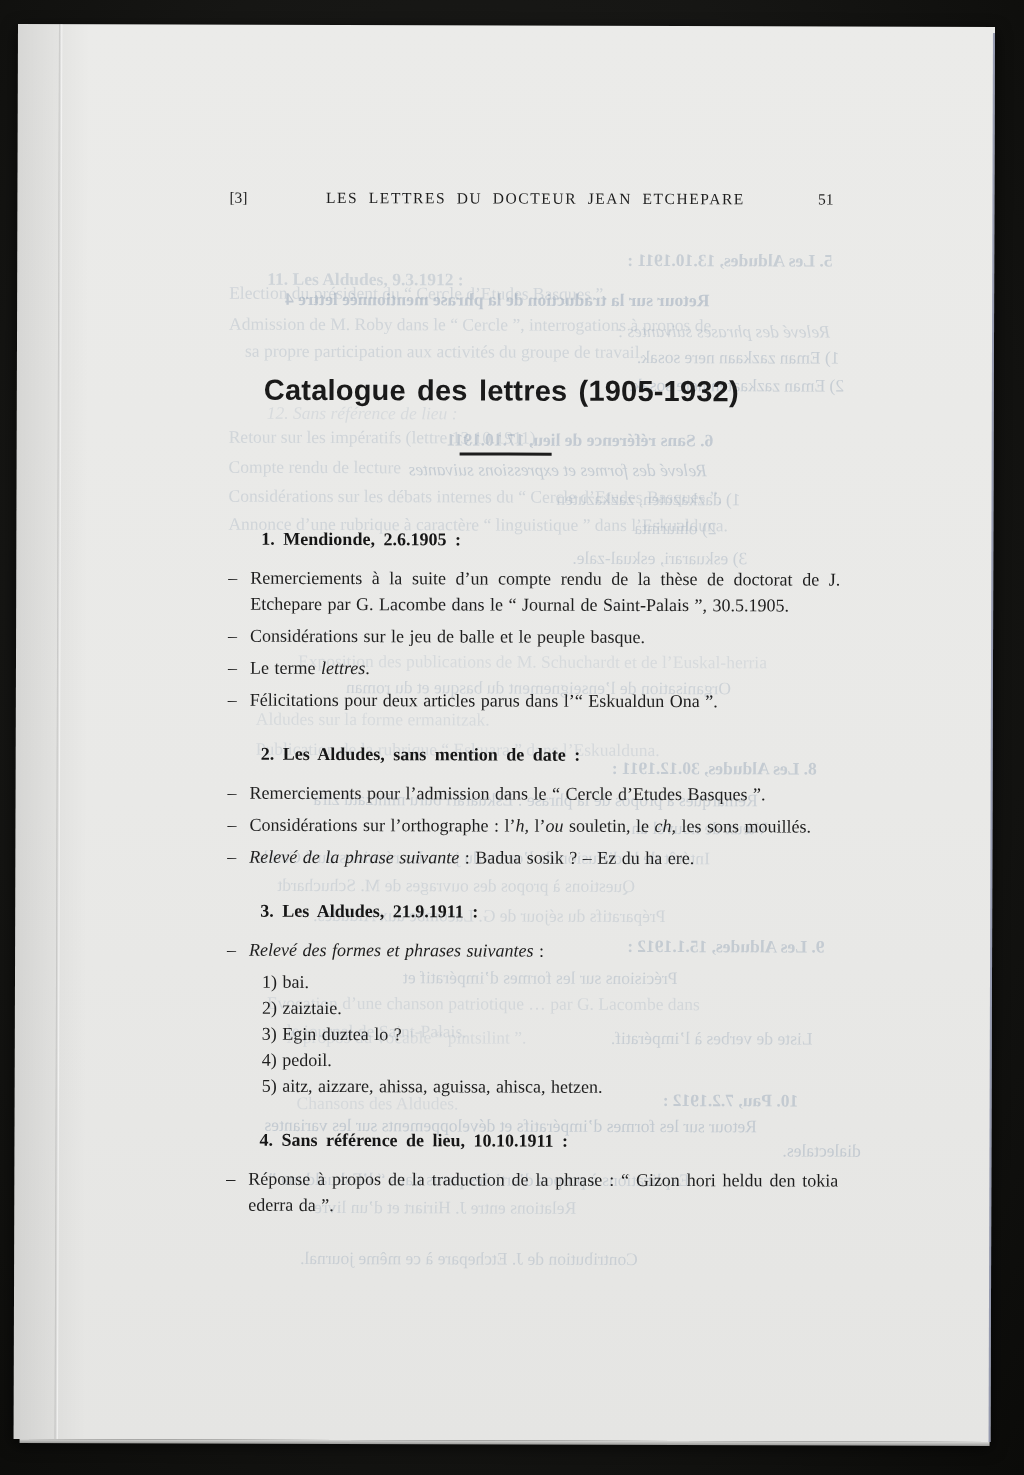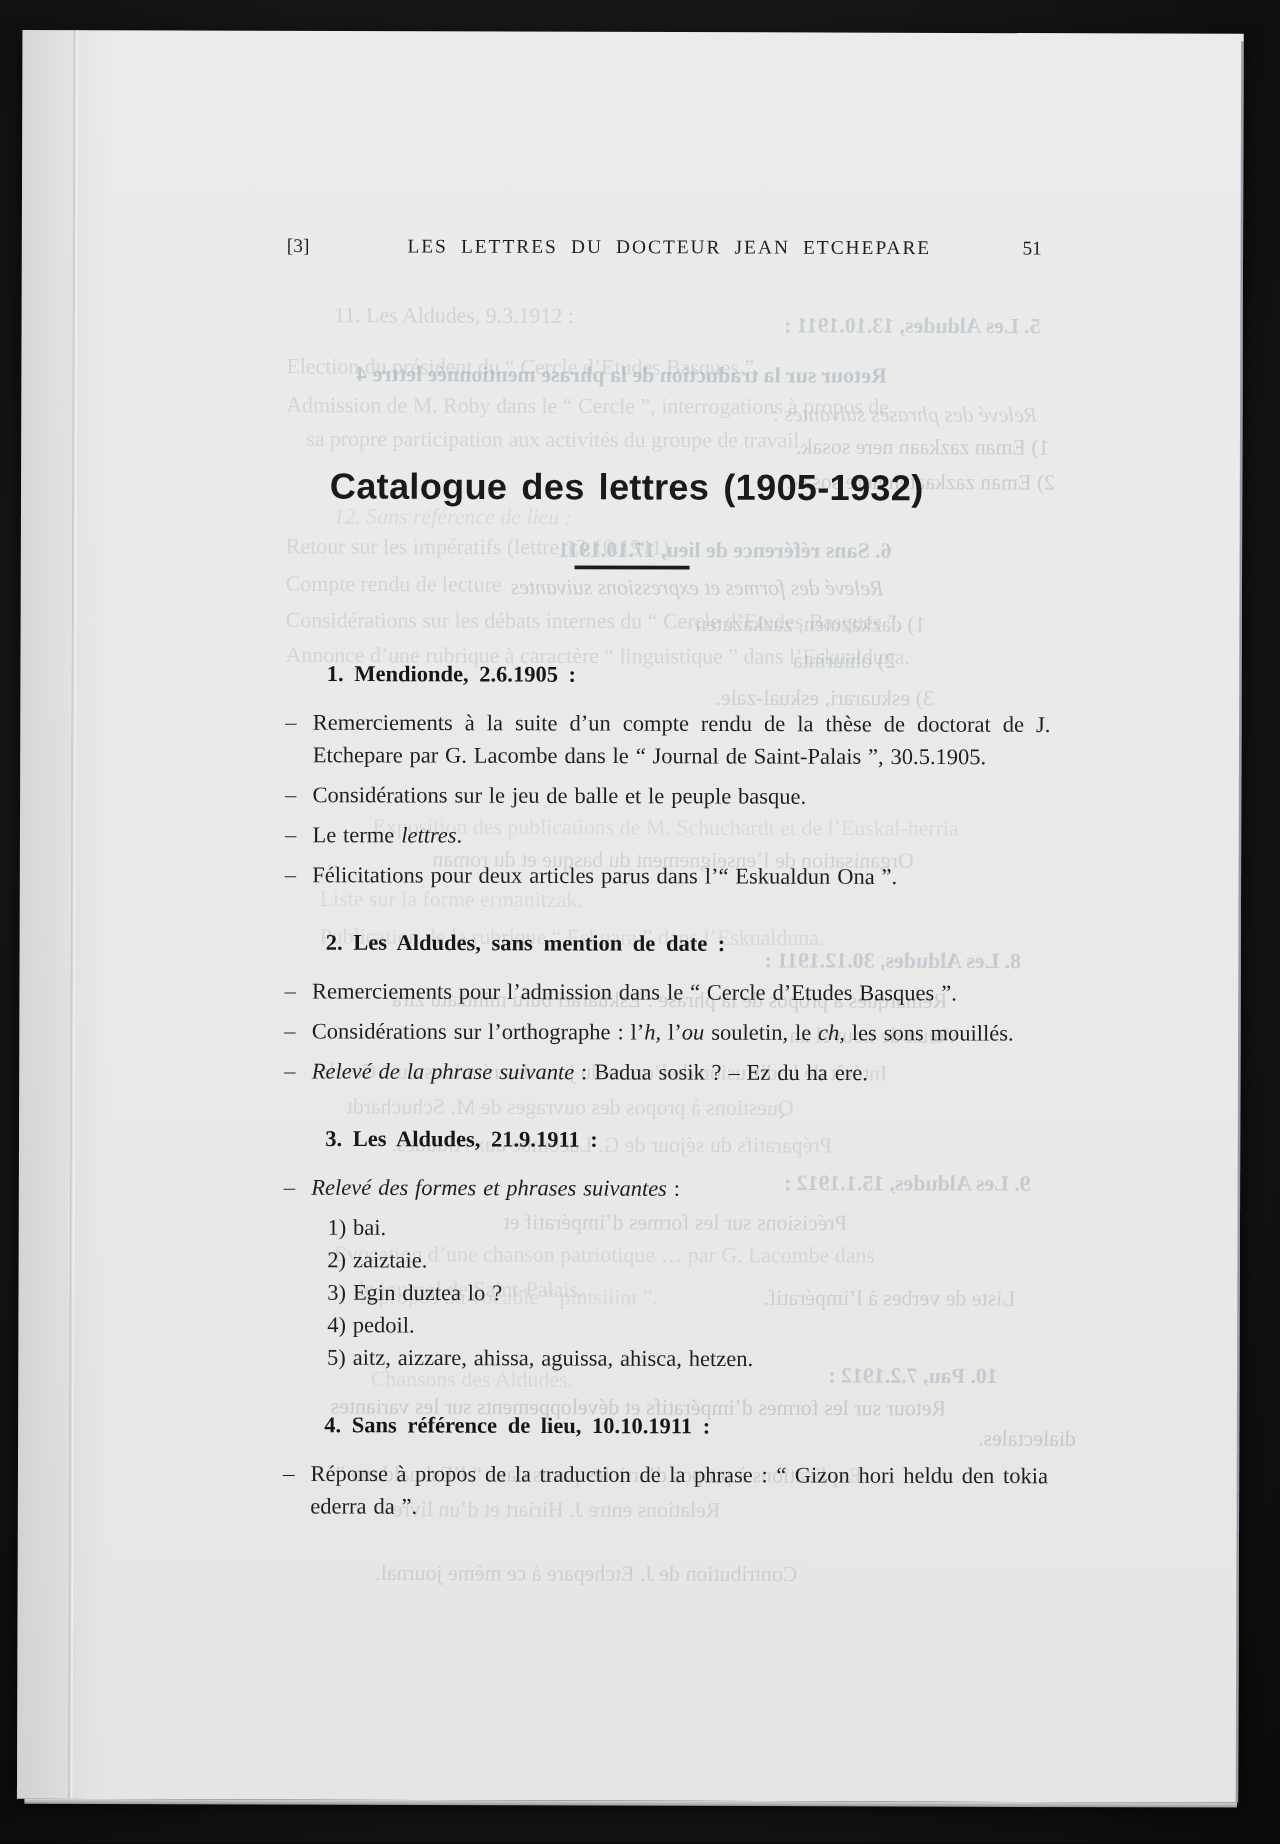--- a/index.html
+++ b/index.html
@@ -77,42 +77,42 @@
 </head>
 <body>
 
 <div class="photo">
   <div class="page">
     <div class="gutter"></div>
     <div class="crease"></div>
     <div class="edge-right"></div>
 
     <div class="bleed-layer">
-        <span class="bleed" style="left: 250px; top: 215px; opacity: 0.3;">11. Les Aldudes, 9.3.1912 :</span>
+        <span class="bleed" style="left: 250px; top: 242px; opacity: 0.3; font-weight: bold;">11. Les Aldudes, 9.3.1912 :</span>
         <span class="bleed mir b" style="left: 610px; top: 222px; opacity: 0.38;">5. Les Aldudes, 13.10.1911 :</span>
         <span class="bleed" style="left: 212px; top: 256px; opacity: 0.28;">Election du président du “ Cercle d’Etudes Basques ”.</span>
         <span class="bleed mir b" style="left: 268px; top: 262px; opacity: 0.46;">Retour sur la traduction de la phrase mentionnée lettre 4</span>
         <span class="bleed" style="left: 212px; top: 287px; opacity: 0.28;">Admission de M. Roby dans le “ Cercle ”, interrogations à propos de</span>
         <span class="bleed mir i" style="left: 600px; top: 293px; opacity: 0.3;">Relevé des phrases suivantes :</span>
         <span class="bleed" style="left: 228px; top: 314px; opacity: 0.28;">sa propre participation aux activités du groupe de travail.</span>
         <span class="bleed mir" style="left: 620px; top: 319px; opacity: 0.38;">1) Eman zazkaan nere sosak.</span>
         <span class="bleed mir" style="left: 612px; top: 347px; opacity: 0.38;">2) Eman zazkaaten nere sosak.</span>
         <span class="bleed" style="left: 250px; top: 376px; opacity: 0.2; font-style: italic;">12. Sans référence de lieu :</span>
         <span class="bleed" style="left: 212px; top: 400px; opacity: 0.28;">Retour sur les impératifs (lettre 13.10.1911)</span>
         <span class="bleed mir b" style="left: 430px; top: 402px; opacity: 0.42;">6. Sans référence de lieu, 17.10.1911</span>
         <span class="bleed" style="left: 212px; top: 430px; opacity: 0.28;">Compte rendu de lecture</span>
         <span class="bleed mir i" style="left: 392px; top: 432px; opacity: 0.4;">Relevé des formes et expressions suivantes</span>
         <span class="bleed" style="left: 212px; top: 459px; opacity: 0.28;">Considérations sur les débats internes du “ Cercle d’Etudes Basques ”.</span>
         <span class="bleed mir" style="left: 540px; top: 461px; opacity: 0.34;">1) dazkazuten, zazkazuten</span>
         <span class="bleed" style="left: 212px; top: 487px; opacity: 0.28;">Annonce d’une rubrique à caractère “ linguistique ” dans l’Eskualduna.</span>
         <span class="bleed mir" style="left: 618px; top: 490px; opacity: 0.34;">2) ohiurinta</span>
         <span class="bleed mir" style="left: 556px; top: 520px; opacity: 0.34;">3) eskuarari, eskual-zale.</span>
         <span class="bleed" style="left: 282px; top: 624px; opacity: 0.2;">Exposition des publications de M. Schuchardt et de l’Euskal-herria</span>
         <span class="bleed mir" style="left: 330px; top: 650px; opacity: 0.3;">Organisation de l’enseignement du basque et du roman</span>
-        <span class="bleed" style="left: 240px; top: 682px; opacity: 0.2;">Liste sur la forme ermanitzak.</span>
+        <span class="bleed" style="left: 240px; top: 682px; opacity: 0.2;">Aldudes sur la forme ermanitzak.</span>
         <span class="bleed" style="left: 240px; top: 712px; opacity: 0.22;">Publication de la rubrique “ Eskuara ” dans l’Eskualduna.</span>
         <span class="bleed mir b" style="left: 596px; top: 730px; opacity: 0.4;">8. Les Aldudes, 30.12.1911 :</span>
         <span class="bleed mir" style="left: 298px; top: 762px; opacity: 0.34;">Remarques à propos de la phrase : Eskuarari buru mintzatu zira</span>
         <span class="bleed mir" style="left: 616px; top: 790px; opacity: 0.3;">Vœux de nouvel an</span>
         <span class="bleed mir" style="left: 240px; top: 820px; opacity: 0.28;">Intérêt de la diffusion de l’ordre du jour des réunions du “ Cercle</span>
         <span class="bleed mir" style="left: 262px; top: 848px; opacity: 0.26;">Questions à propos des ouvrages de M. Schuchardt</span>
         <span class="bleed mir" style="left: 298px; top: 878px; opacity: 0.26;">Préparatifs du séjour de G. Lacombe aux Aldudes.</span>
         <span class="bleed mir b" style="left: 612px; top: 908px; opacity: 0.4;">9. Les Aldudes, 15.1.1912 :</span>
         <span class="bleed mir" style="left: 388px; top: 940px; opacity: 0.34;">Précisions sur les formes d’impératif et</span>
         <span class="bleed" style="left: 252px; top: 966px; opacity: 0.23;">Evocation d’une chanson patriotique … par G. Lacombe dans</span>

